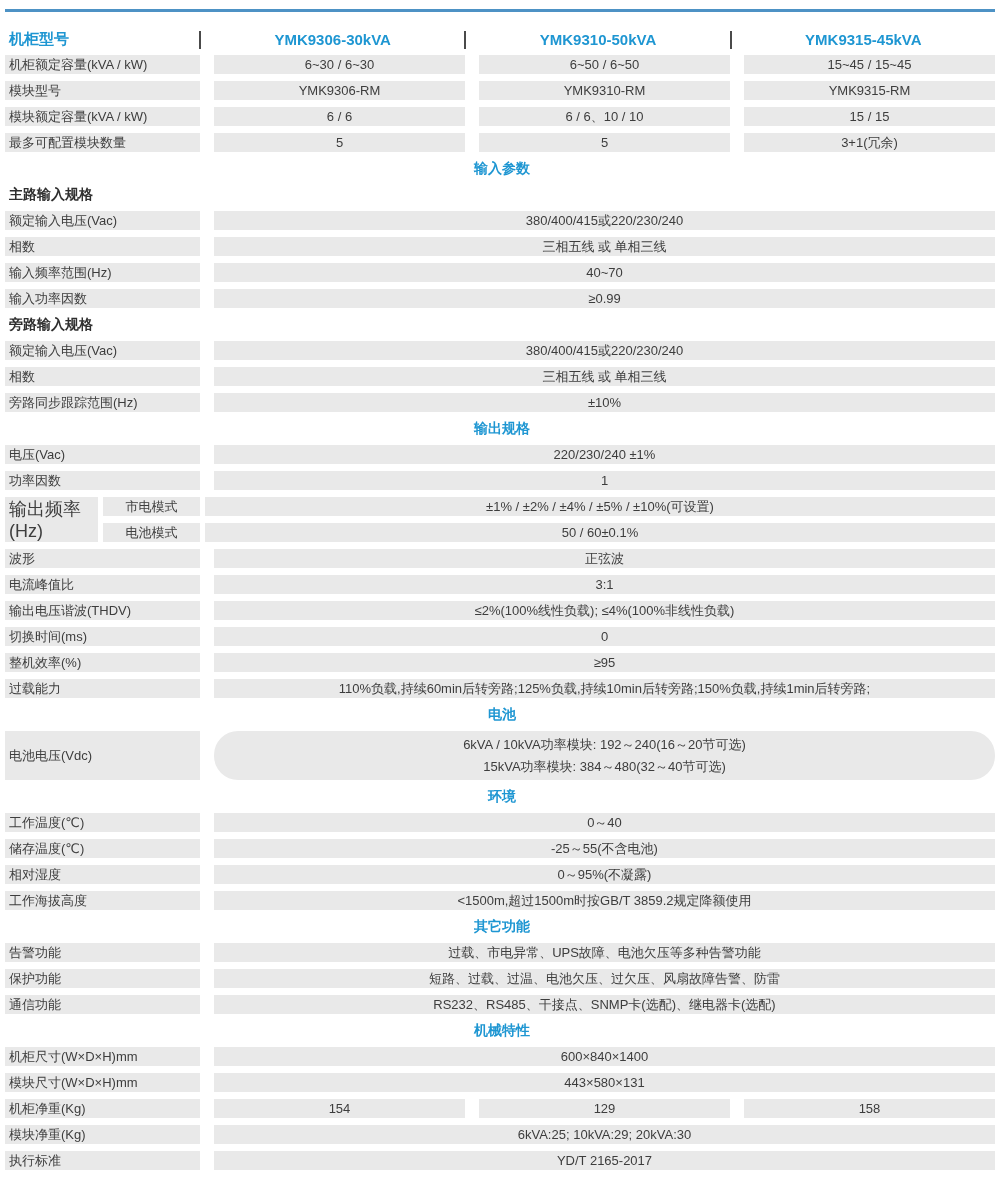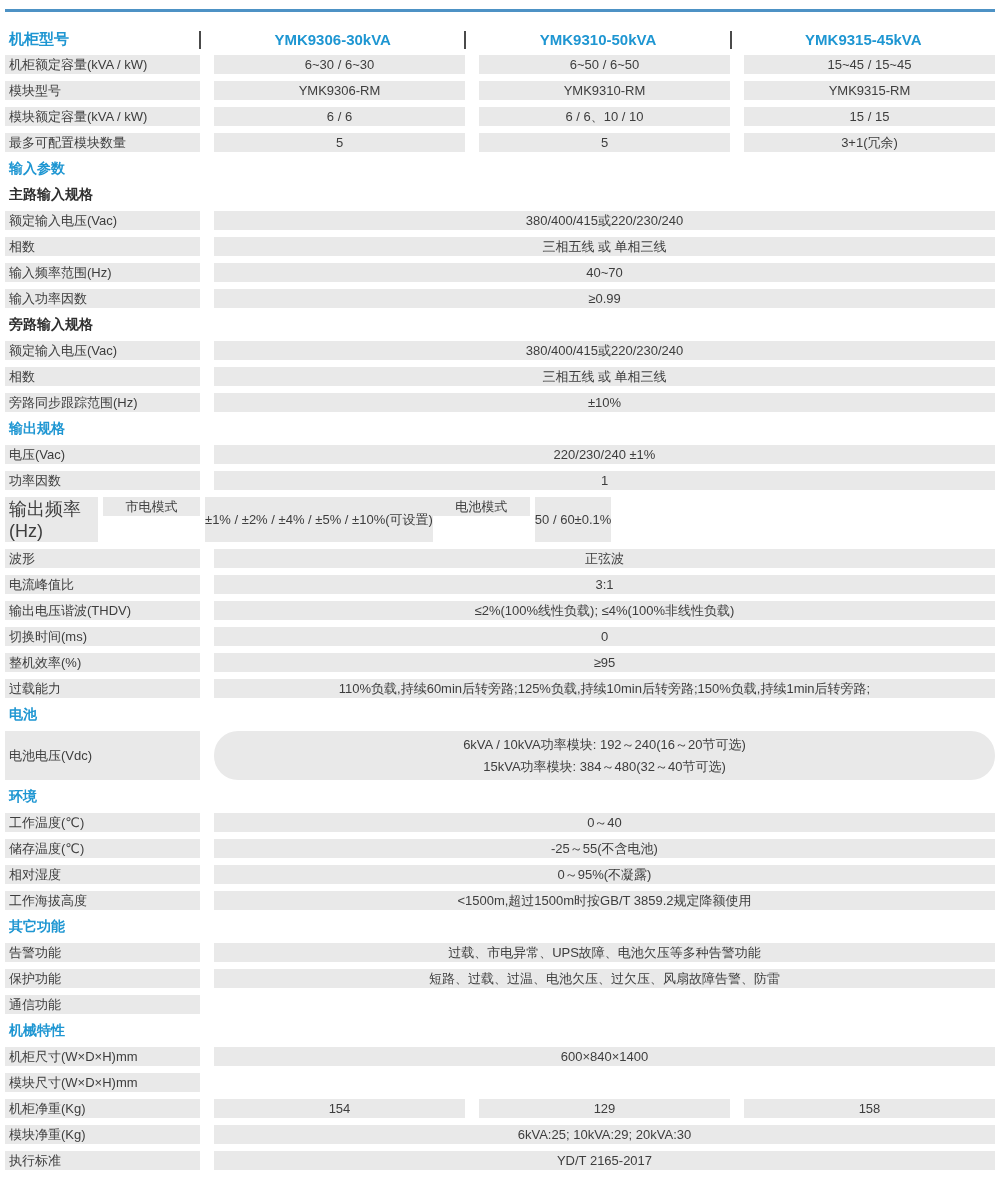--- a/index.html
+++ b/index.html
@@ -23,29 +23,29 @@
   .val {
     flex:1; background:var(--cellbg); display:flex; align-items:center; justify-content:center;
     font-size:13px; color:var(--txt); min-height:19px; 
   }
   .val-multi { flex-direction:column; row-gap:5px; padding:5px 0;border-radius:24px; }
   .val-line { line-height:17px; }
   .section, .subsection {
     height:19px; line-height:19px; margin-bottom:7px; padding-left:4px;
     font-size:14px; font-weight:bold;
   }
-  .section { color:var(--blue); }
+  .section { color:var(--blue);text-align:center; }
   .subsection { color:#2e2e2e; }
   .nested { display:flex; column-gap:5px; margin-bottom:7px; }
   .outer-lbl {
     width:93px; flex:0 0 93px; box-sizing:border-box; padding-left:4px;
     background:var(--cellbg); display:flex; align-items:center;
     font-size:18px; color:var(--txt);
   }
-  .sub-wrap { flex:1; display:flex; flex-direction:row; row-gap:7px; }
+  .sub-wrap { flex:1; display:flex; flex-direction:column; row-gap:7px; }
   .sub-row { display:flex; column-gap:5px; }
   .sub-lbl {
     width:97px; flex:0 0 97px; background:var(--cellbg); height:19px;
     display:flex; align-items:center; justify-content:center;
     font-size:13px; color:var(--txt);
   }
 </style>
 </head>
 <body>
 
@@ -191,28 +191,30 @@
       <div class="row">
         <div class="lbl">告警功能</div>
         <div class="val">过载、市电异常、UPS故障、电池欠压等多种告警功能</div>
       </div>
       <div class="row">
         <div class="lbl">保护功能</div>
         <div class="val">短路、过载、过温、电池欠压、过欠压、风扇故障告警、防雷</div>
       </div>
       <div class="row">
         <div class="lbl">通信功能</div>
+        <div class="val">RS232、RS485、干接点、SNMP卡(选配)、继电器卡(选配)</div>
       </div>
       <div class="section">机械特性</div>
       <div class="row">
         <div class="lbl">机柜尺寸(W×D×H)mm</div>
         <div class="val">600×840×1400</div>
       </div>
       <div class="row">
         <div class="lbl">模块尺寸(W×D×H)mm</div>
+        <div class="val">443×580×131</div>
       </div>
       <div class="row">
         <div class="lbl">机柜净重(Kg)</div>
         <div class="val">154</div>
         <div class="val">129</div>
         <div class="val">158</div>
       </div>
       <div class="row">
         <div class="lbl">模块净重(Kg)</div>
         <div class="val">6kVA:25; 10kVA:29; 20kVA:30</div>

